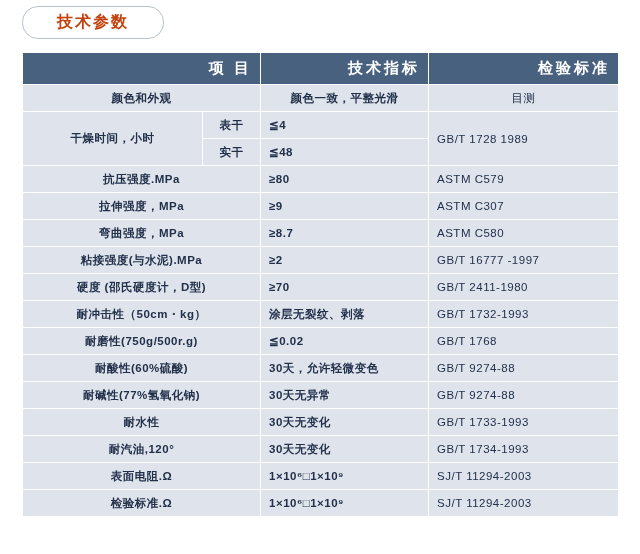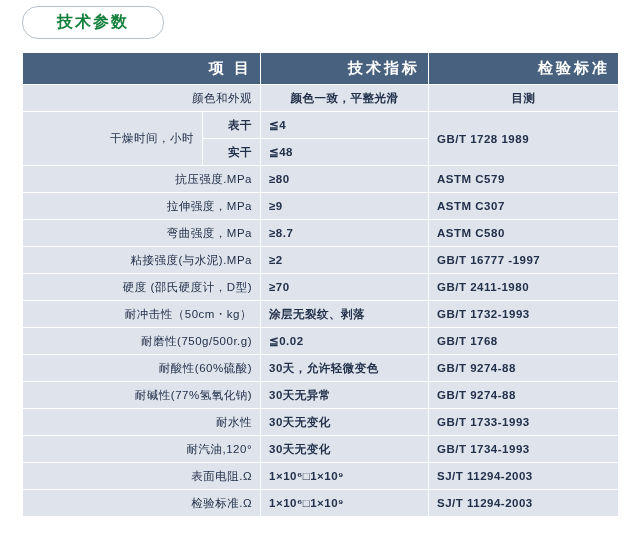--- a/index.html
+++ b/index.html
@@ -29,21 +29,21 @@
     border: 1px solid #b9c2cc;
     border-radius: 16px;
     background: #ffffff;
     display: flex;
     align-items: center;
     justify-content: center;
   }
   .title-pill .txt {
     font-size: 16px;
     font-weight: bold;
-    color: #15803d;
+    color: #c2410c;
     letter-spacing: 2px;
   }
   
   .tbl-wrap {
     position: absolute;
     left: 22px;
     top: 52px;
     width: 596px;
   }
   table.spec {
@@ -71,38 +71,38 @@
     background: #48617f;
     color: #ffffff;
     font-size: 15px;
     font-weight: bold;
     letter-spacing: 3px;
     text-align: right;
     height: 32px;
   }
   td.lbl {
     background: #dfe4ec;
-    text-align: right;
-    font-weight: normal;
+    text-align: center;
+    font-weight: bold;
     font-size: 11.5px;
   }
   td.sub {
     background: #eef1f6;
-    text-align: right;
+    text-align: center;
     font-weight: bold;
   }
   td.val {
     background: #dfe4ec;
     text-align: left;
     font-weight: bold;
   }
   td.std {
     background: #dfe4ec;
     text-align: left;
-    font-weight: bold;
+    font-weight: normal;
   }
   td.val-center {
     text-align: center;
   }
   td.std-center {
     text-align: center;
   }
 </style>
 </head>
 <body>

